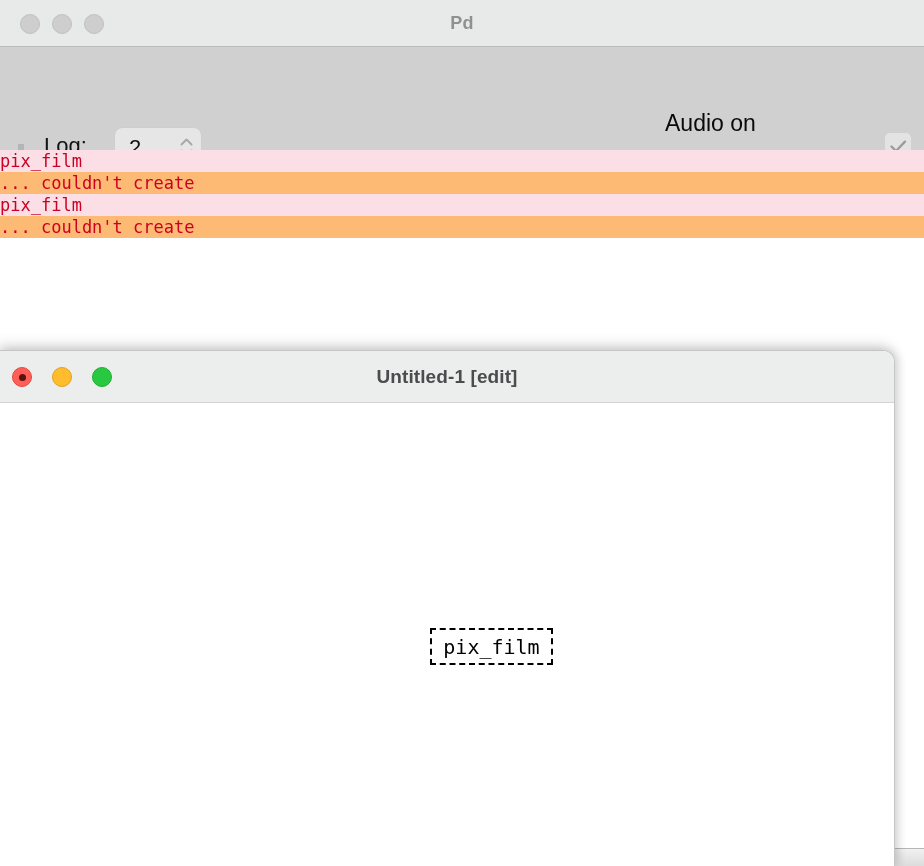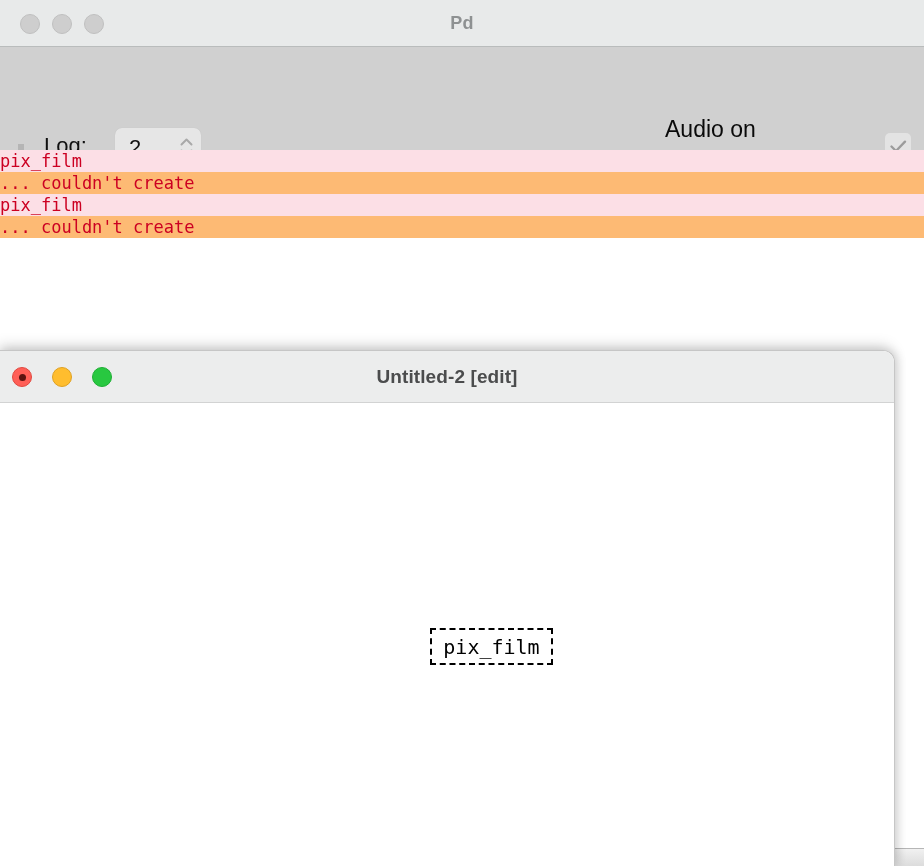--- a/index.html
+++ b/index.html
@@ -59,21 +59,21 @@
     flex:1; padding-left:14px;
     font-size:22px; color:#111; line-height:1;
   }
   .stepper-arrows {
     width:30px; display:flex; flex-direction:column;
     align-items:center; justify-content:center; gap:3px;
     color:#a9a9a9;
   }
   .stepper-arrows svg { display:block; }
   .audio-label {
-    position:absolute; left:665px; top:69px;
+    position:absolute; left:665px; top:63px;
     font-size:23px; color:#0a0a0a;
   }
   .audio-check {
     position:absolute; left:885px; top:86px;
     width:26px; height:26px;
     background:#e3e3e3; border-radius:5px;
     display:flex; align-items:center; justify-content:center;
     color:#9b9b9b;
   }
 
@@ -201,21 +201,21 @@
   <div class="patch-window">
 
     <div class="patch-titlebar">
       <div class="patch-tl-group">
         <span class="tl close">
           <span class="dirty-dot"></span>
         </span>
         <span class="tl min"></span>
         <span class="tl max"></span>
       </div>
-      <div class="patch-title">Untitled-2 [edit]</div>
+      <div class="patch-title">Untitled-1 [edit]</div>
     </div>
 
     <div class="patch-canvas">
       <div class="obj-box">
         <span class="obj-box-text">pix_film</span>
       </div>
     </div>
   </div>
 
 </div>

